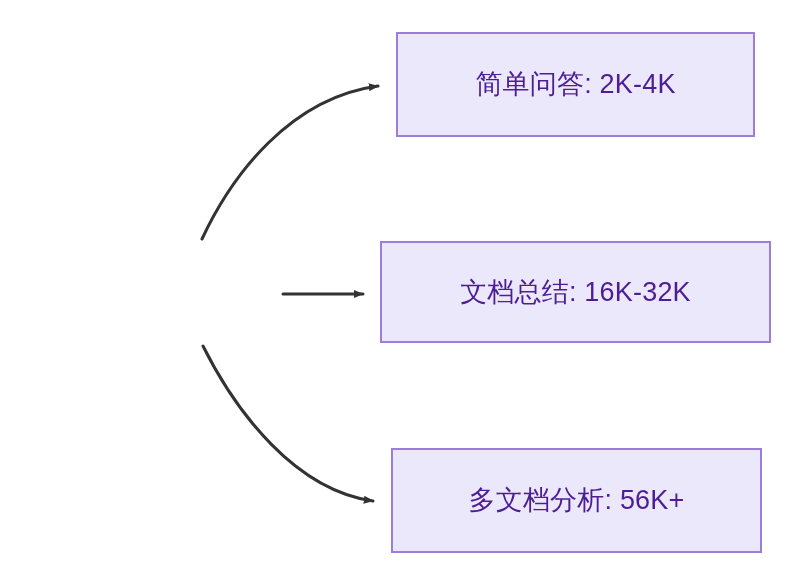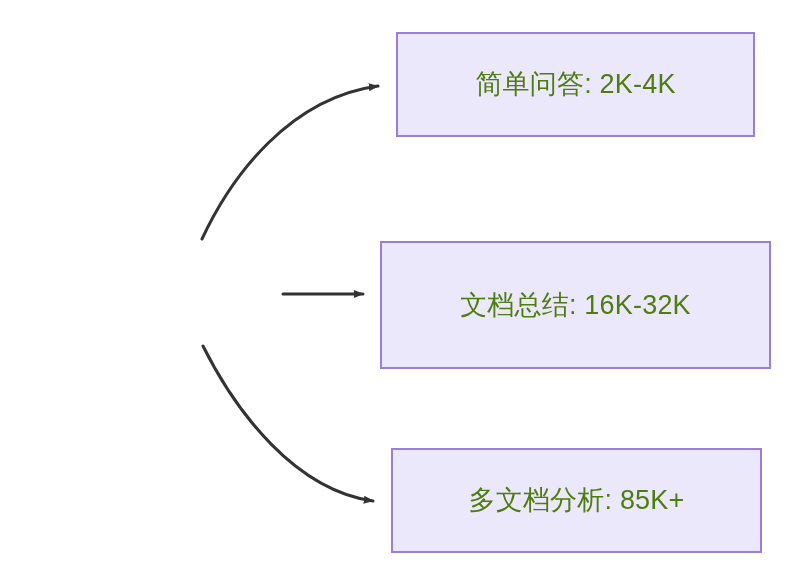--- a/index.html
+++ b/index.html
@@ -29,21 +29,21 @@
     position: absolute;
     box-sizing: border-box;
     background: #ece8fb;
     border: 2px solid #9b7ddb;
     display: flex;
     align-items: center;
     justify-content: center;
     z-index: 2;
   }
   .node-label {
-    color: #4d7c0f;
+    color: #4c1d95;
     font-size: 27px;
     font-weight: 400;
     line-height: 1.2;
     white-space: nowrap;
     letter-spacing: 0.2px;
   }
   
   #node-source {
     left: 31px;
     top: 240px;
@@ -54,21 +54,21 @@
   #node-simple-qa {
     left: 396px;
     top: 32px;
     width: 359px;
     height: 105px;
   }
   #node-doc-summary {
     left: 380px;
     top: 241px;
     width: 391px;
-    height: 128px;
+    height: 102px;
   }
   #node-multi-doc {
     left: 391px;
     top: 448px;
     width: 371px;
     height: 105px;
   }
 </style>
 </head>
 <body>
@@ -92,16 +92,16 @@
 
   <div class="node" id="node-simple-qa">
     <span class="node-label">简单问答: 2K-4K</span>
   </div>
 
   <div class="node" id="node-doc-summary">
     <span class="node-label">文档总结: 16K-32K</span>
   </div>
 
   <div class="node" id="node-multi-doc">
-    <span class="node-label">多文档分析: 85K+</span>
+    <span class="node-label">多文档分析: 56K+</span>
   </div>
 
 </div>
 
 </body></html>

